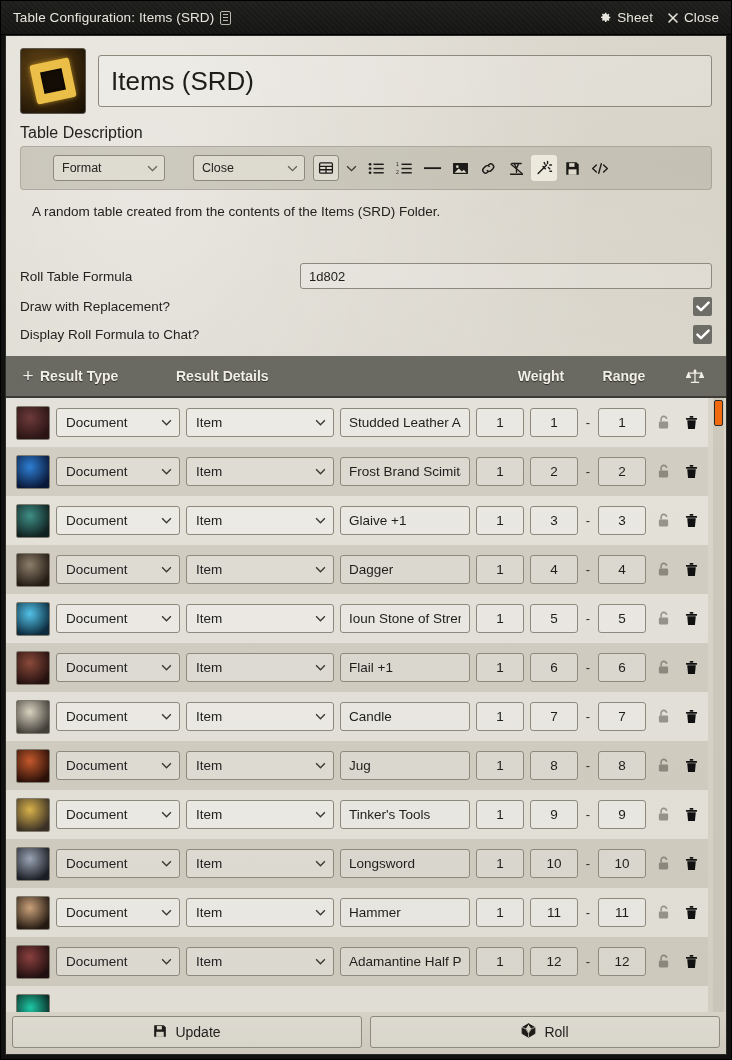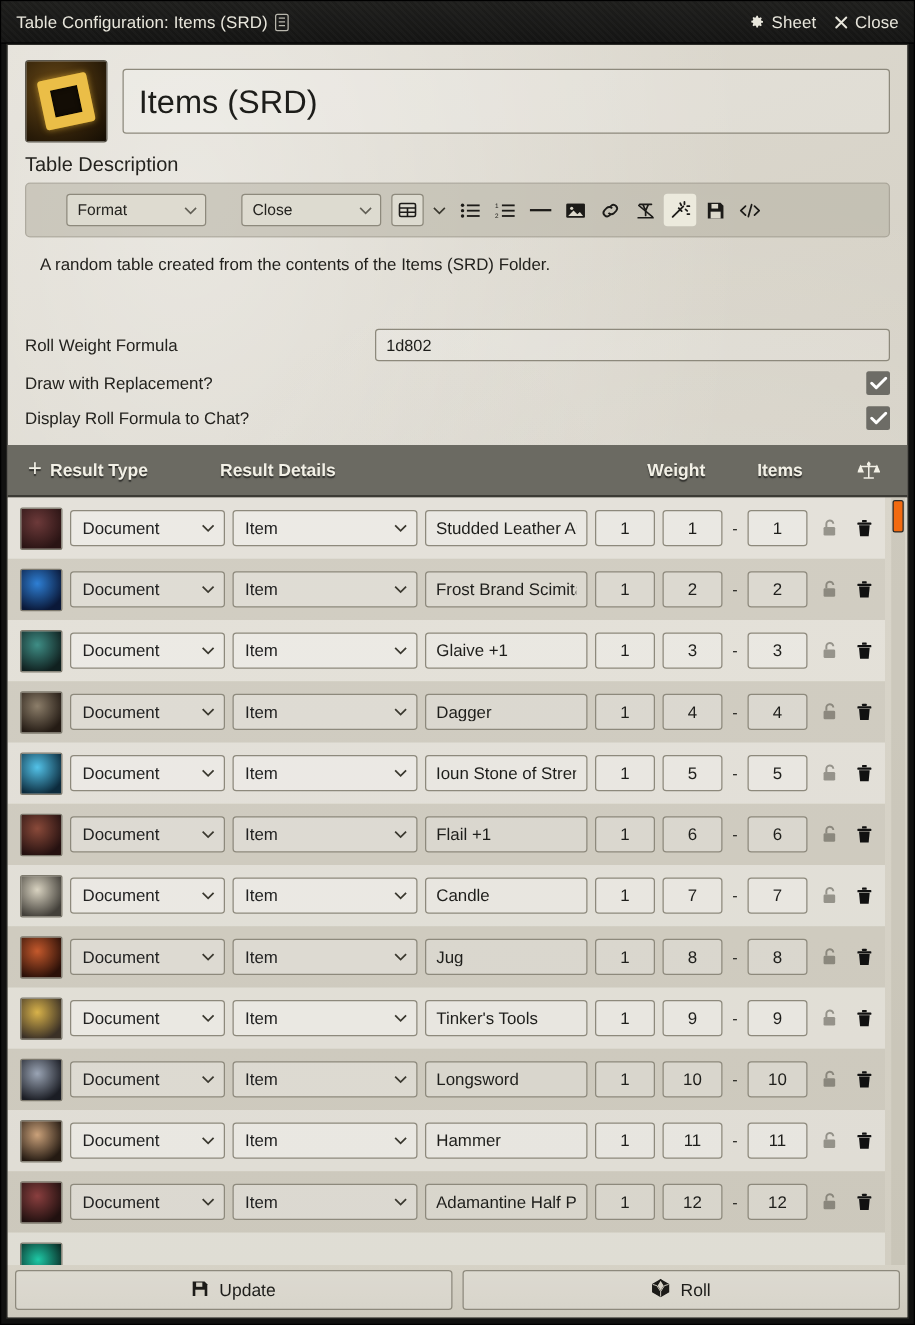--- a/index.html
+++ b/index.html
@@ -496,21 +496,21 @@
             </svg>
           </div>
 
         </div>
       </div>
     </div>
 
     <div class="desc-text">A random table created from the contents of the Items (SRD) Folder.</div>
 
     <div class="formrow">
-      <span class="lbl">Roll Weight Formula</span>
+      <span class="lbl">Roll Table Formula</span>
       <input class="formula-input" type="text" value="1d802" style="">
     </div>
 
     <div class="formrow">
       <span class="lbl">Draw with Replacement?</span>
       <span class="grow"></span>
       <span class="chk">
         <svg width="14" height="11" viewBox="0 0 14 11" fill="none" stroke="#fff" stroke-width="2.4" stroke-linecap="round" stroke-linejoin="round">
             <path d="M1.4 5.6 L5 9.2 L12.6 1.6"></path>
           </svg>
@@ -527,21 +527,21 @@
       </span>
     </div>
 
     <div class="results">
 
       <div class="res-head">
         <span class="plus">+</span>
         <span class="hd type">Result Type</span>
         <span class="hd details">Result Details</span>
         <span class="hd weight">Weight</span>
-        <span class="hd range">Items</span>
+        <span class="hd range">Range</span>
         <span class="hd scale">
           <svg width="18" height="18" viewBox="0 0 22 22" fill="none" stroke="#f2f0e6" stroke-width="1.5" stroke-linecap="round">
             <path d="M11 3.5 V18.5 M6.5 18.8h9"></path>
             <path d="M3 7.5 h16"></path>
             <path d="M3 7.5 L0.8 12.6 h4.4 Z" fill="#f2f0e6"></path>
             <path d="M19 7.5 L16.8 12.6 h4.4 Z" fill="#f2f0e6"></path>
             <circle cx="11" cy="5.2" r="1.1" fill="#f2f0e6"></circle>
           </svg>
         </span>
       </div>

